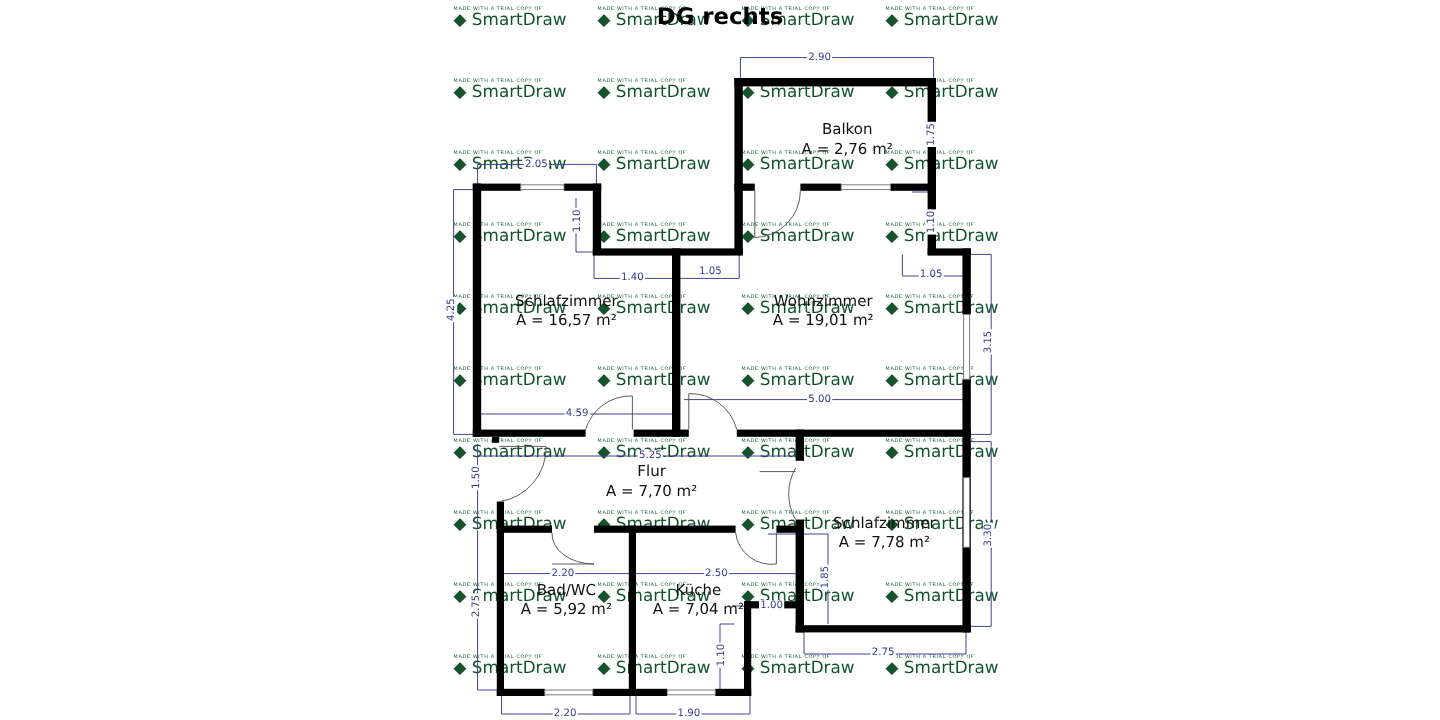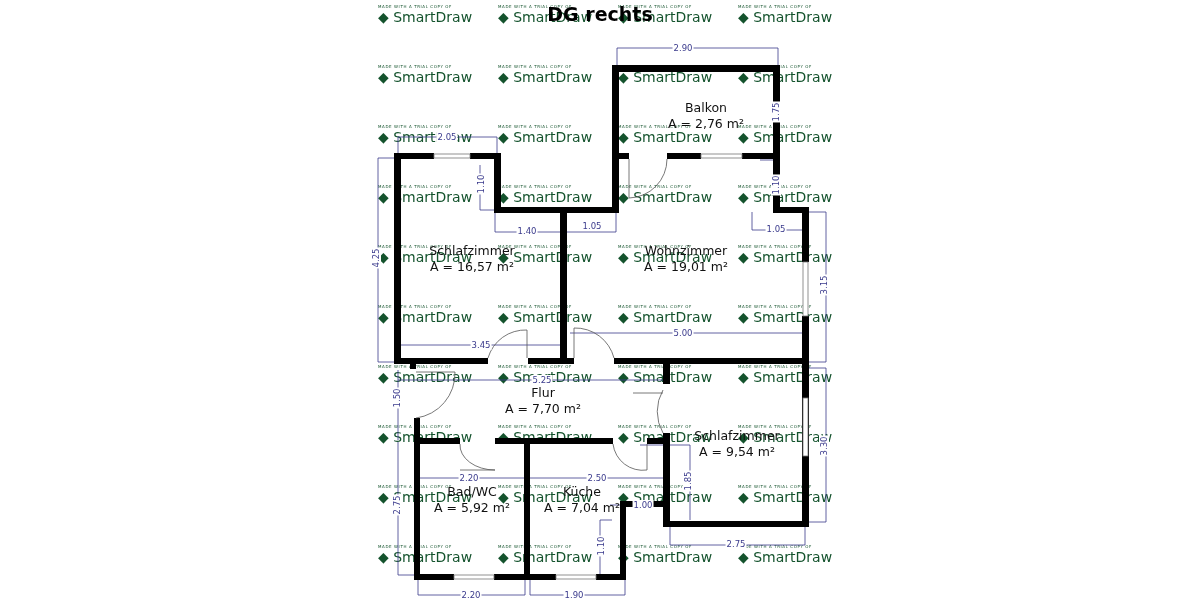--- a/index.html
+++ b/index.html
@@ -279,42 +279,42 @@
 <div class="lbl" style="left:686px;top:243px;">
   <div>Wohnzimmer</div>
   <div>A = 19,01 m²</div>
 </div>
 <div class="lbl" style="left:543px;top:385px;text-align:center;">
   <div>Flur</div>
   <div>A = 7,70 m²</div>
 </div>
 <div class="lbl" style="left:737px;top:428px;">
   <div>Schlafzimmer</div>
-  <div>A = 9,54 m²</div>
+  <div>A = 7,78 m²</div>
 </div>
 <div class="lbl" style="left:472px;top:484px;">
   <div>Bad/WC</div>
   <div>A = 5,92 m²</div>
 </div>
 <div class="lbl" style="left:582px;top:484px;">
   <div>Küche</div>
   <div>A = 7,04 m²</div>
 </div>
 
 <span class="dim" style="left:683px;top:48px;">2.90</span>
 <span class="dim v" style="left:776px;top:112px;">1.75</span>
 <span class="dim v" style="left:776px;top:185px;">1.10</span>
 <span class="dim" style="left:447px;top:137px;">2.05</span>
 <span class="dim v" style="left:481px;top:184px;">1.10</span>
 <span class="dim" style="left:527px;top:231px;">1.40</span>
 <span class="dim" style="left:592px;top:226px;">1.05</span>
 <span class="dim" style="left:776px;top:229px;">1.05</span>
 <span class="dim v" style="left:376px;top:258px;">4.25</span>
 <span class="dim v" style="left:824px;top:285px;">3.15</span>
-<span class="dim" style="left:481px;top:345px;">3.45</span>
+<span class="dim" style="left:481px;top:345px;">4.59</span>
 <span class="dim" style="left:683px;top:333px;">5.00</span>
 <span class="dim" style="left:542px;top:380px;">5.25</span>
 <span class="dim v" style="left:397px;top:398px;">1.50</span>
 <span class="dim v" style="left:824px;top:446px;">3.30</span>
 <span class="dim" style="left:469px;top:478px;">2.20</span>
 <span class="dim" style="left:597px;top:478px;">2.50</span>
 <span class="dim v" style="left:688px;top:481px;">1.85</span>
 <span class="dim" style="left:643px;top:505px;">1.00</span>
 <span class="dim v" style="left:397px;top:505px;">2.75</span>
 <span class="dim v" style="left:601px;top:546px;">1.10</span>

